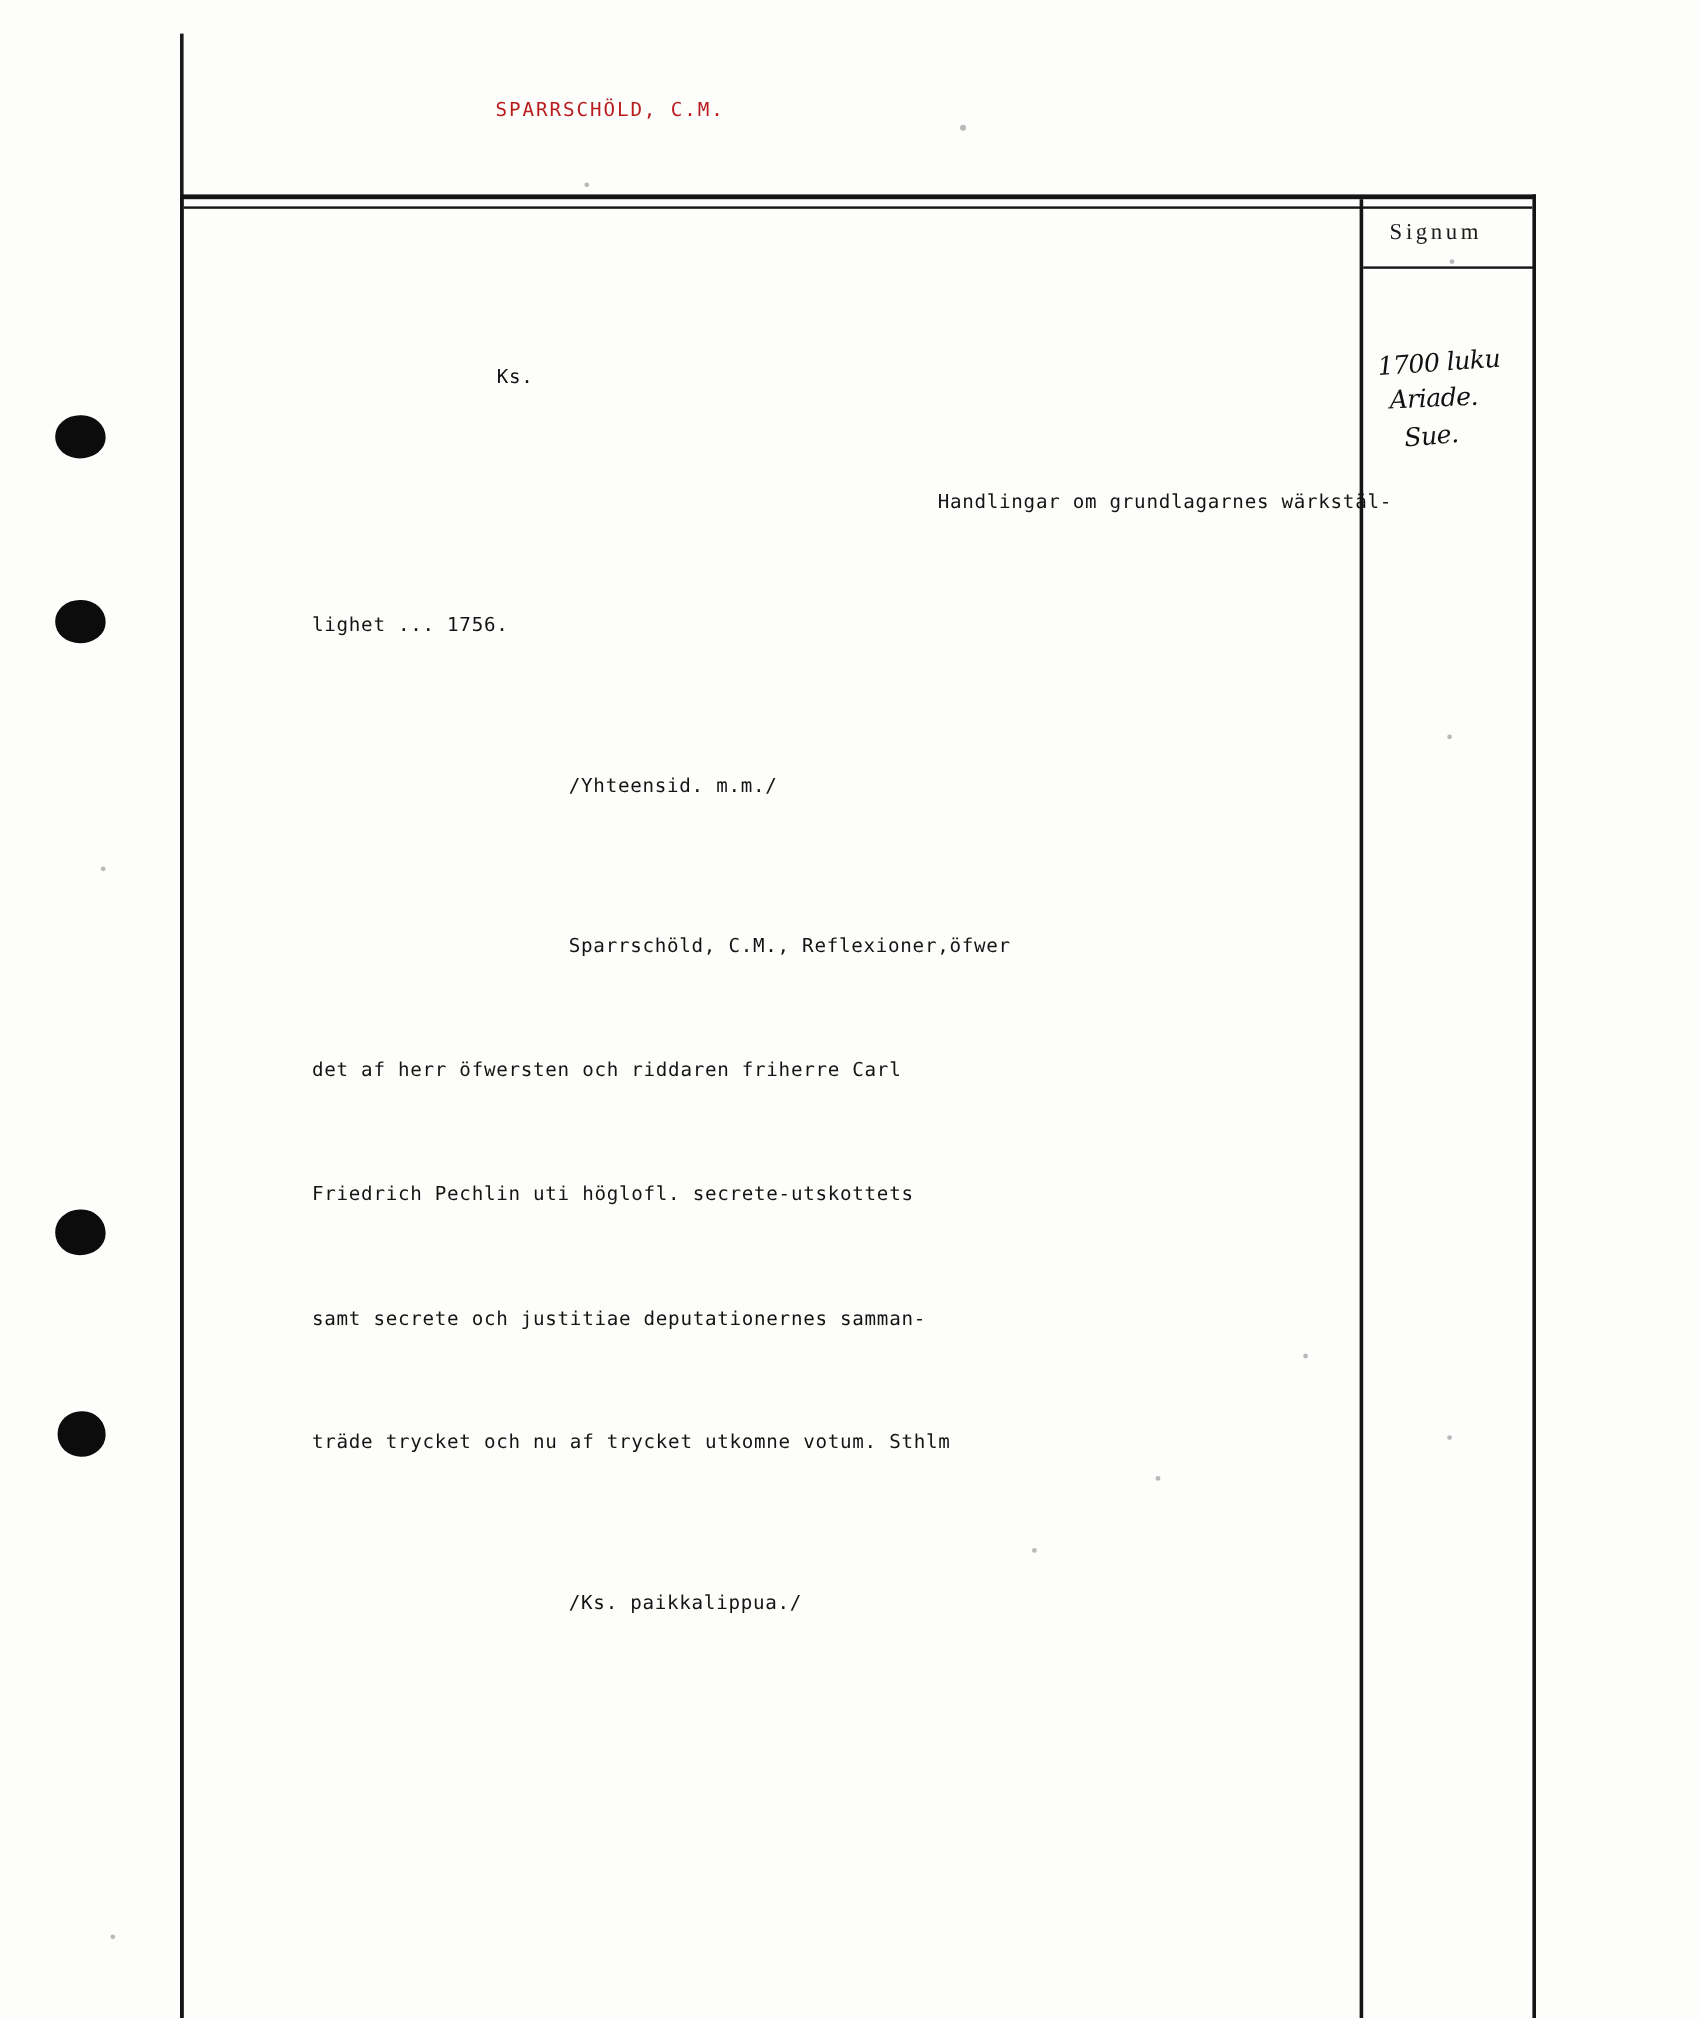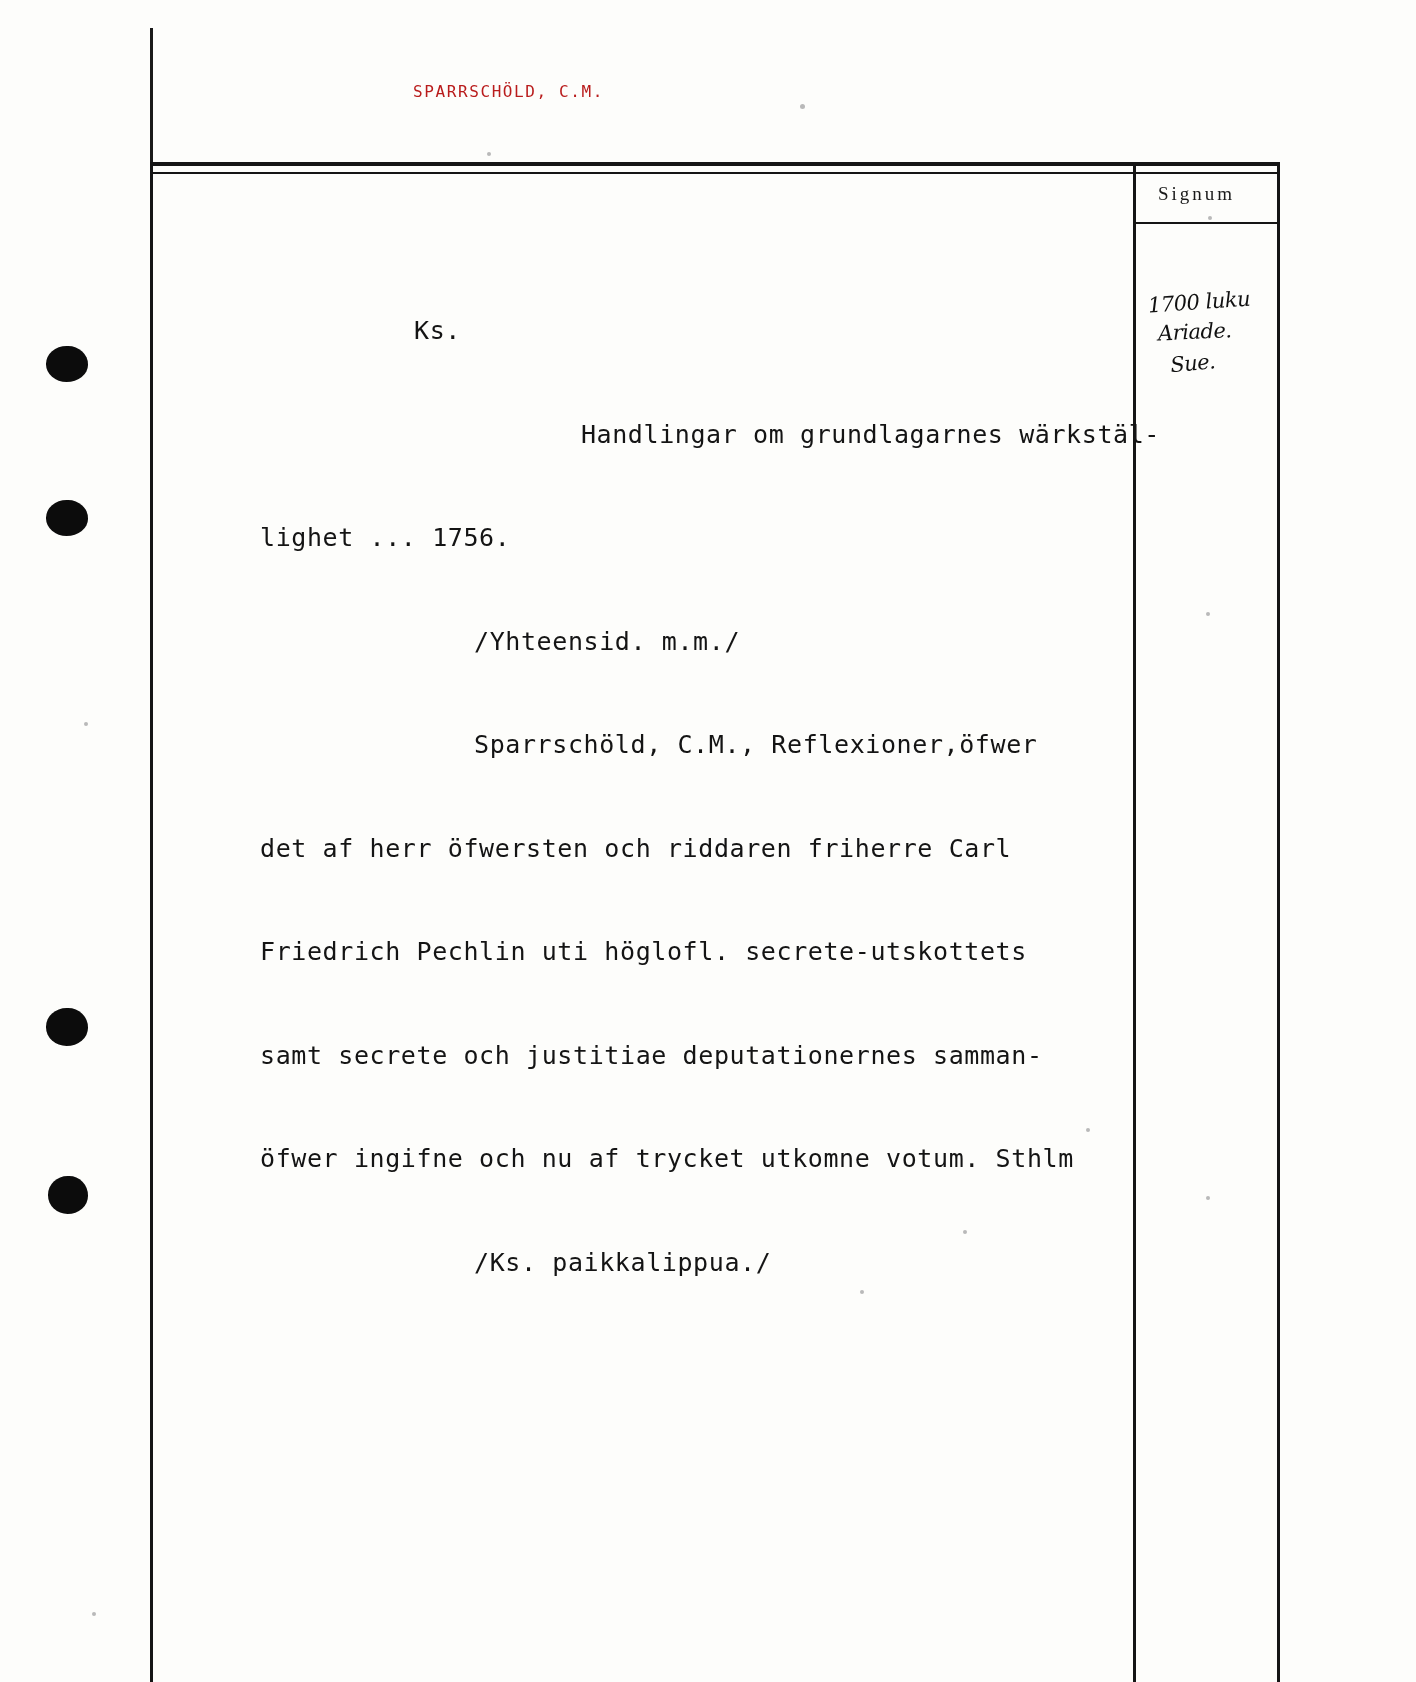--- a/index.html
+++ b/index.html
@@ -115,31 +115,31 @@
     transform: rotate(-4deg);
     letter-spacing: -0.5px;
   }
   .handwriting div:nth-child(2) { margin-left: 8px; transform: rotate(1.5deg); }
   .handwriting div:nth-child(3) { margin-left: 18px; transform: rotate(-1deg); }
 
   
   .body-text {
     position: absolute;
     left: 260px;
-    top: 245px;
+    top: 228px;
     width: 900px;
-    font-size: 25px;
+    font-size: 16px;
     line-height: 34.5px;
     letter-spacing: 0.6px;
     color: #141414;
     white-space: pre;
   }
   .ind-1 { padding-left: 154px; }
   .ind-2 { padding-left: 218px; text-align: right; }
-  .ind-3 { padding-left: 214px; }
+  .ind-3 { padding-left: 214px; margin-top: 30px; }
 
   
   .speck {
     position: absolute;
     background: #b9b9b9;
     border-radius: 50%;
   }
 </style>
 </head>
 <body>
@@ -183,15 +183,15 @@
 
 <div class="body-text">
   <div class="ind-1">Ks.</div>
   <div class="ind-2">Handlingar om grundlagarnes wärkstäl-</div>
   <div>lighet ... 1756.</div>
   <div class="ind-3">/Yhteensid. m.m./</div>
   <div class="ind-3">Sparrschöld, C.M., Reflexioner,öfwer</div>
   <div>det af herr öfwersten och riddaren friherre Carl</div>
   <div>Friedrich Pechlin uti höglofl. secrete-utskottets</div>
   <div>samt secrete och justitiae deputationernes samman-</div>
-  <div>öfwer ingifne och nu af trycket utkomne votum. Sthlm</div>
+  <div>träde trycket och nu af trycket utkomne votum. Sthlm</div>
   <div class="ind-3">/Ks. paikkalippua./</div>
 </div>
 
 </body></html>

